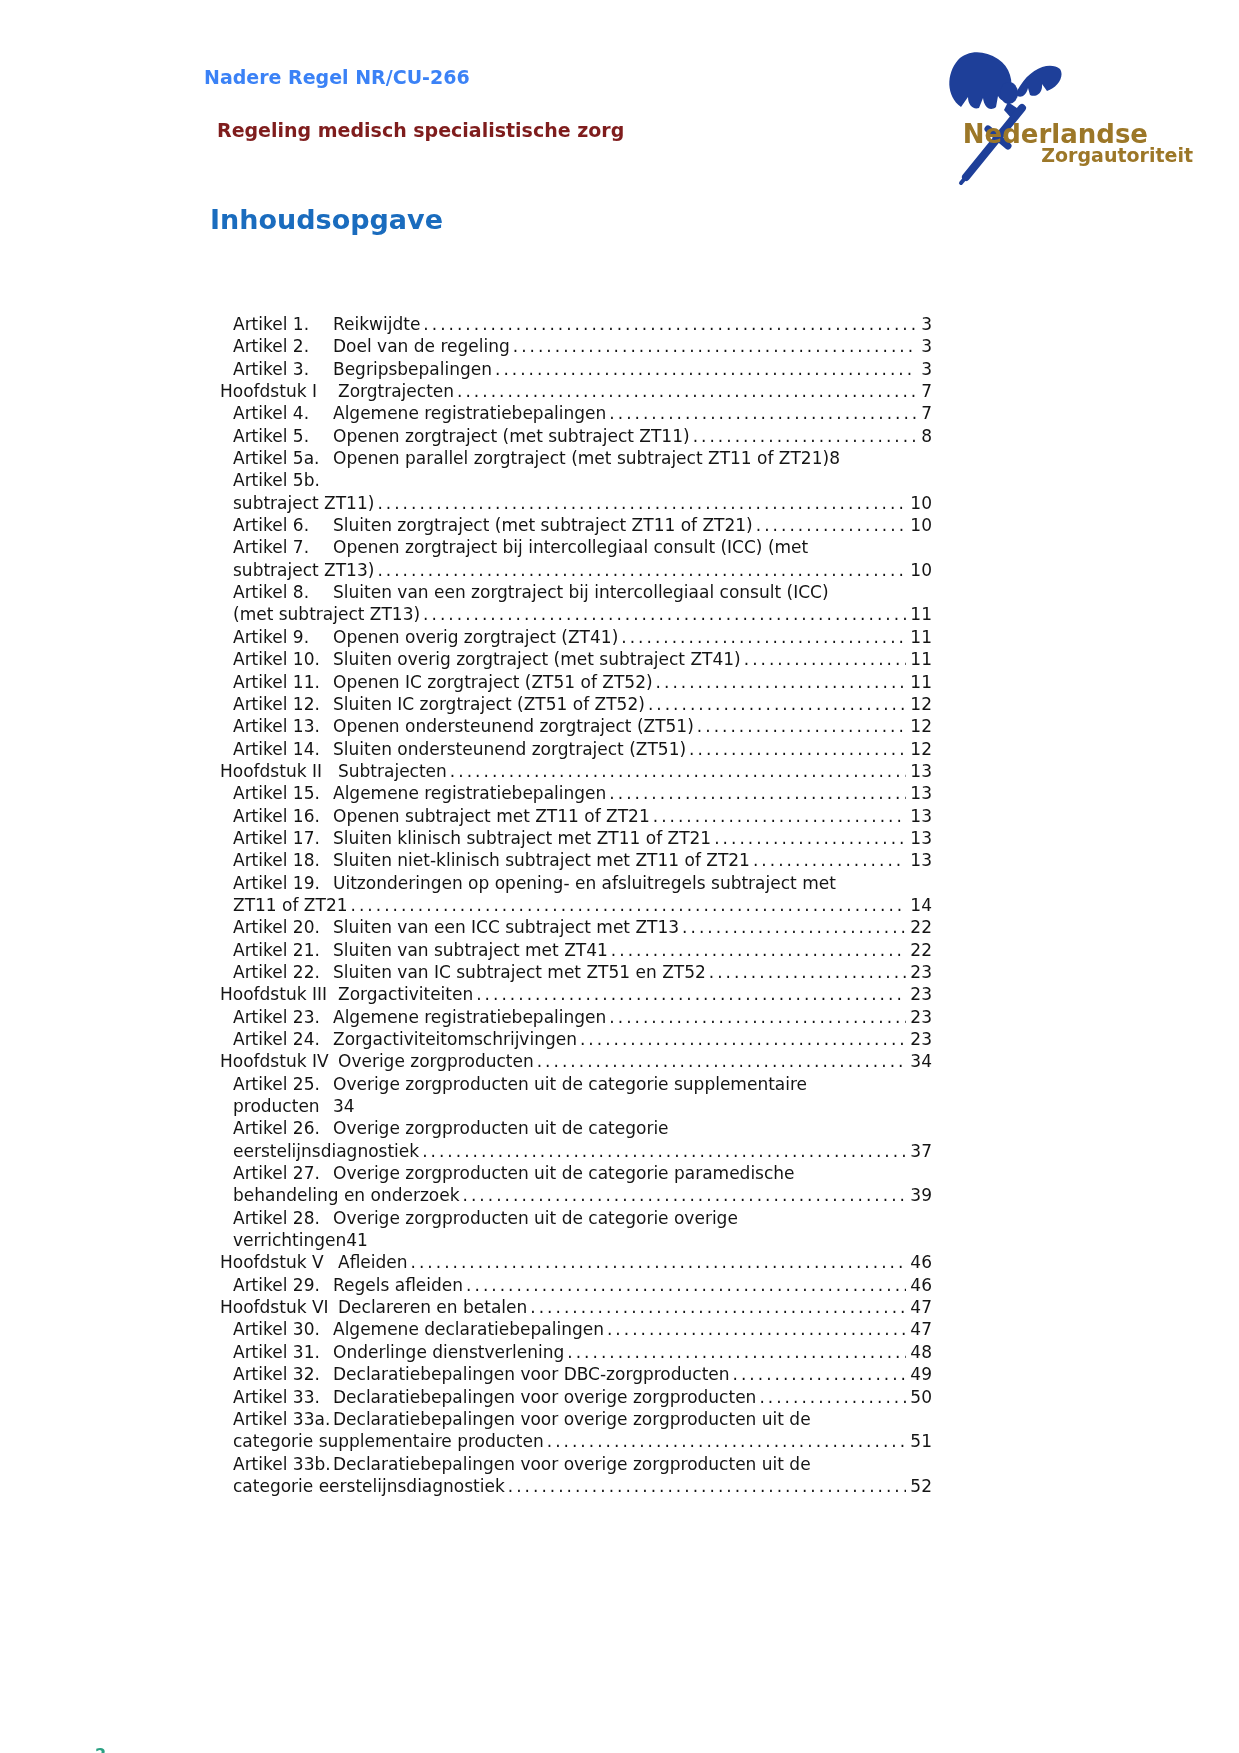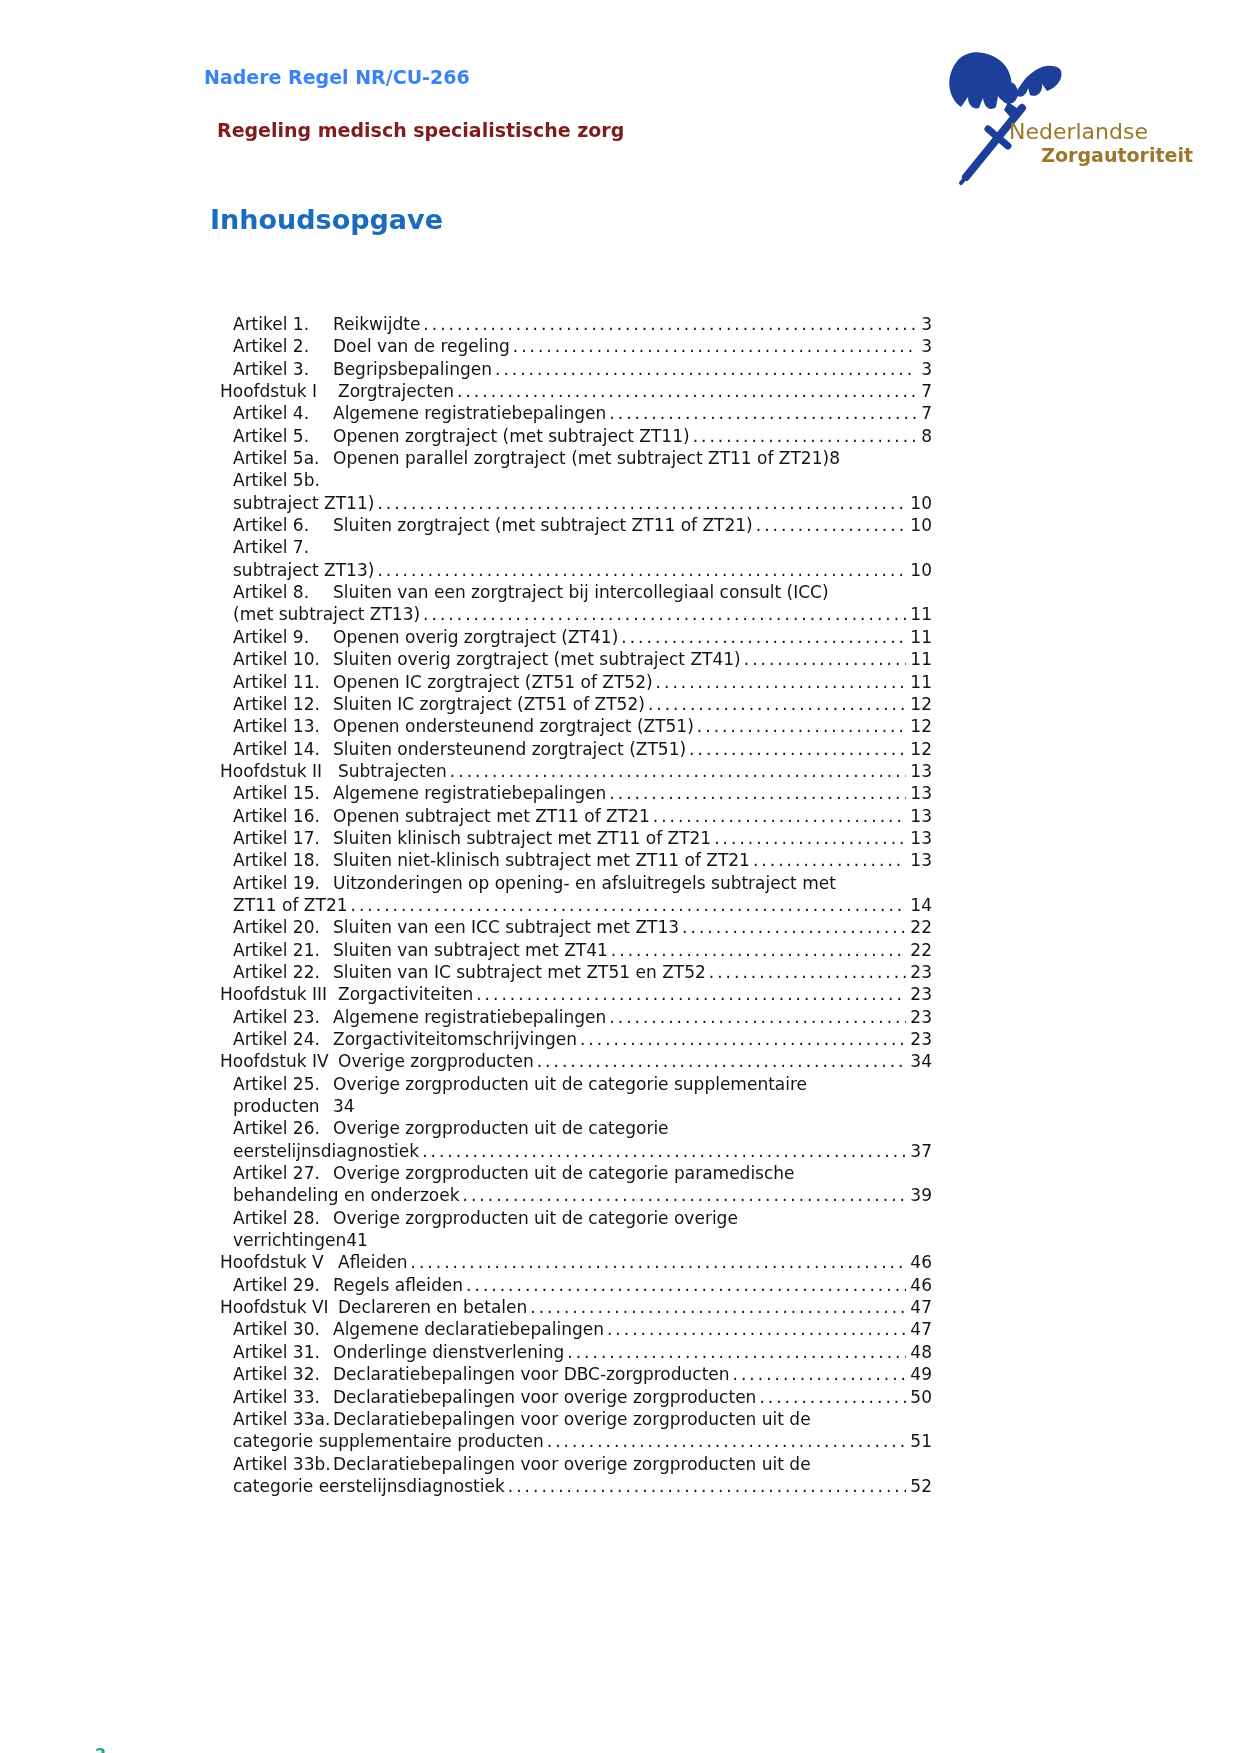--- a/index.html
+++ b/index.html
@@ -21,21 +21,21 @@
     font-size:19px;font-weight:bold;color:#7f1d1d;white-space:nowrap;margin-left:13px;
   }
   .page-title{
     position:absolute;left:202px;top:196px;margin:8px;
     font-size:27px;font-weight:bold;color:#1a6cbe;white-space:nowrap;
   }
   .logo{position:absolute;left:0;top:0;width:1239px;height:200px;pointer-events:none;}
   .logo svg{position:absolute;left:928px;top:44px;}
   .org1{
     position:absolute;right:91px;top:119px;
-    font-size:22px;font-weight:normal;color:#9c7728;white-space:nowrap;
+    font-size:26px;font-weight:bold;color:#9c7728;white-space:nowrap;
   }
   .org2{
     position:absolute;right:46px;top:144px;
     font-size:19px;font-weight:bold;color:#9c7728;white-space:nowrap;text-align:right;
   }
   .toc{
     position:absolute;left:220px;top:313px;width:712px;
     font-size:17px;color:#141414;
   }
   .toc-row{
@@ -143,20 +143,21 @@
         <span class="toc-page">10</span>
       </div>
       <div class="toc-row a">
         <span class="toc-label">Artikel 6.</span>
         <span class="toc-title">Sluiten zorgtraject (met subtraject ZT11 of ZT21)</span>
         <span class="leader dotted"></span>
         <span class="toc-page">10</span>
       </div>
       <div class="toc-row a">
         <span class="toc-label">Artikel 7.</span>
+        <span class="toc-title">Openen zorgtraject bij intercollegiaal consult (ICC) (met</span>
         <span class="leader"></span>
       </div>
       <div class="toc-row c">
         <span class="toc-title">subtraject ZT13)</span>
         <span class="leader dotted"></span>
         <span class="toc-page">10</span>
       </div>
       <div class="toc-row a">
         <span class="toc-label">Artikel 8.</span>
         <span class="toc-title">Sluiten van een zorgtraject bij intercollegiaal consult (ICC)</span>

